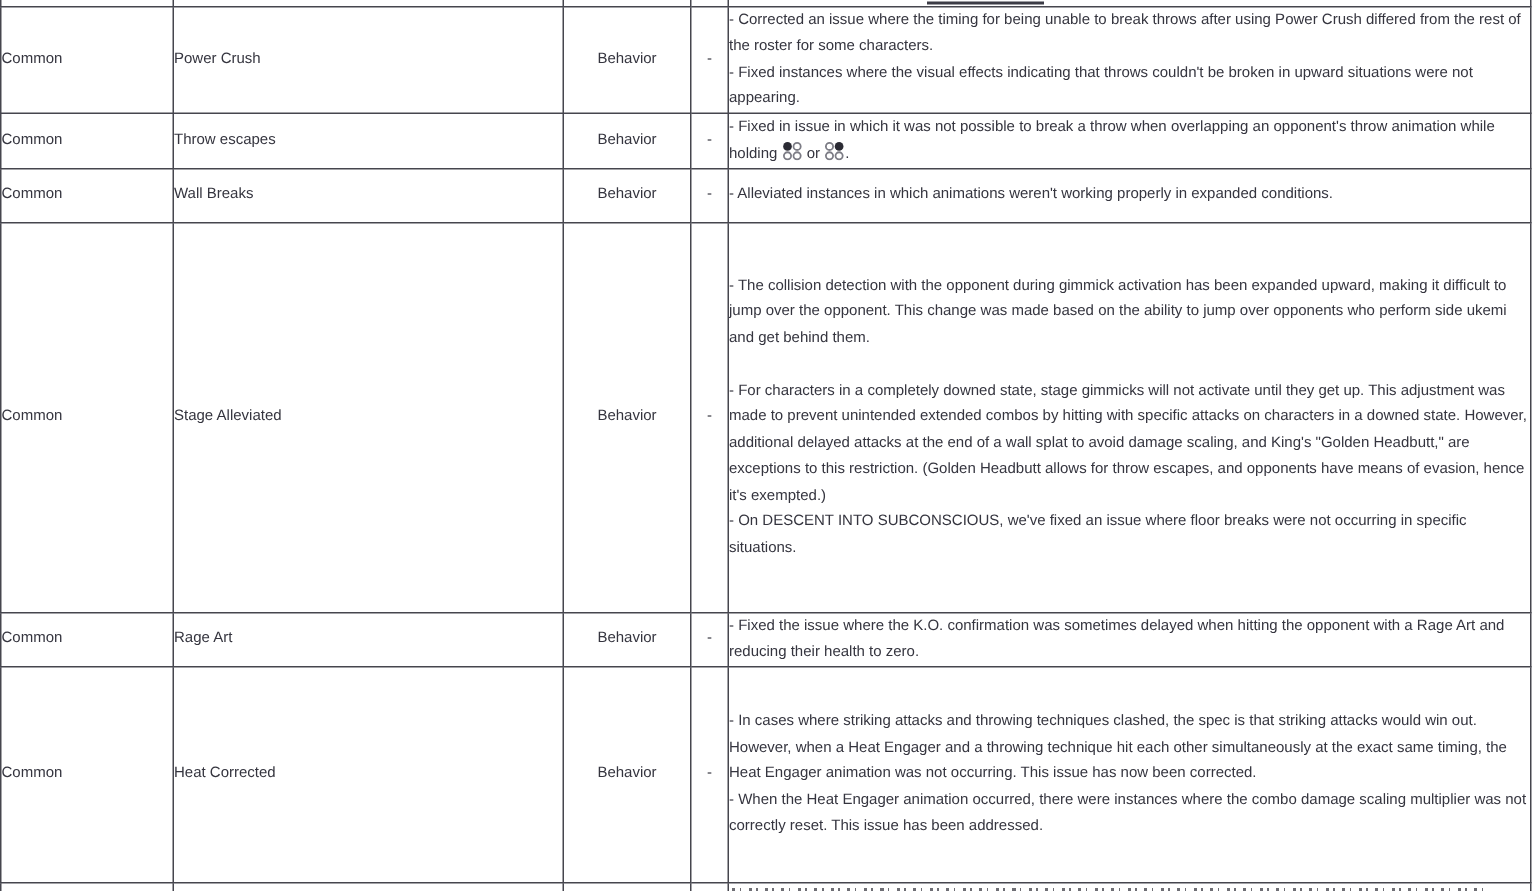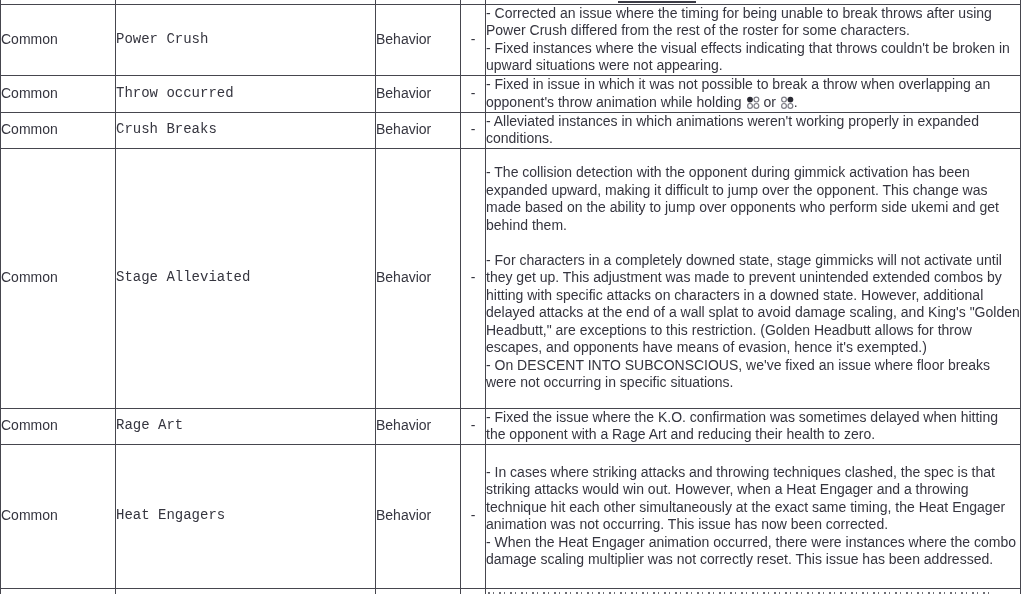--- a/index.html
+++ b/index.html
@@ -11,30 +11,30 @@
   }
   table.patch-table {
     border-collapse: collapse;
     table-layout: fixed;
     width: 1020px;
     margin: 0;
   }
   table.patch-table td {
     border: 1.5px solid #46464e;
     color: #35353f;
-    font-size: 14px;
+    font-size: 10px;
     line-height: 17.5px;
     vertical-align: middle;
     padding: 0;
     overflow: hidden;
   }
   
   td.c-char  { padding-left: 7px; }
-  td.c-name  { padding-left: 6px; font-family: Liberation Mono, monospace; }
-  td.c-cat   { }
+  td.c-name  { padding-left: 6px; }
+  td.c-cat   { text-align: center; }
   td.c-dash  { text-align: center; }
   td.c-desc  { padding: 1px 5px; }
   .note-para { margin: 0; }
   .note-para:empty { height: 17.5px; }
 
   
   tr.r-strip   { height: 4px;  }
   tr.r-strip td{ border-top: none; padding: 0; }
   tr.r-pc      { height: 70px; }
   tr.r-te      { height: 37px; }
@@ -92,21 +92,21 @@
       <td class="c-cat">Behavior</td>
       <td class="c-dash">-</td>
       <td class="c-desc">
         <div class="note-para">- Corrected an issue where the timing for being unable to break throws after using Power Crush differed from the rest of the roster for some characters.</div>
         <div class="note-para">- Fixed instances where the visual effects indicating that throws couldn't be broken in upward situations were not appearing.</div>
       </td>
     </tr>
 
     <tr class="r-te">
       <td class="c-char">Common</td>
-      <td class="c-name">Throw occurred</td>
+      <td class="c-name">Throw escapes</td>
       <td class="c-cat">Behavior</td>
       <td class="c-dash">-</td>
       <td class="c-desc">
         <div class="note-para">
           <span>- Fixed in issue in which it was not possible to break a throw when overlapping an opponent's throw animation while holding </span><span class="btn-icon"><svg width="14" height="13" viewBox="0 0 14 13">
                   <circle cx="4" cy="3.6" r="2.9" fill="#2b2b34"></circle>
                   <circle cx="10.4" cy="3.6" r="2.4" fill="none" stroke="#7c7c85" stroke-width="1.2"></circle>
                   <circle cx="4" cy="9.9" r="2.4" fill="none" stroke="#7c7c85" stroke-width="1.2"></circle>
                   <circle cx="10.4" cy="9.9" r="2.4" fill="none" stroke="#7c7c85" stroke-width="1.2"></circle>
                 </svg></span><span> or </span><span class="btn-icon"><svg width="14" height="13" viewBox="0 0 14 13">
@@ -114,21 +114,21 @@
                   <circle cx="10.4" cy="3.6" r="2.9" fill="#2b2b34"></circle>
                   <circle cx="4" cy="9.9" r="2.4" fill="none" stroke="#7c7c85" stroke-width="1.2"></circle>
                   <circle cx="10.4" cy="9.9" r="2.4" fill="none" stroke="#7c7c85" stroke-width="1.2"></circle>
                 </svg></span><span>.</span>
         </div>
       </td>
     </tr>
 
     <tr class="r-wb">
       <td class="c-char">Common</td>
-      <td class="c-name">Crush Breaks</td>
+      <td class="c-name">Wall Breaks</td>
       <td class="c-cat">Behavior</td>
       <td class="c-dash">-</td>
       <td class="c-desc">
         <div class="note-para">- Alleviated instances in which animations weren't working properly in expanded conditions.</div>
       </td>
     </tr>
 
     <tr class="r-sb">
       <td class="c-char">Common</td>
       <td class="c-name">Stage Alleviated</td>
@@ -147,21 +147,21 @@
       <td class="c-name">Rage Art</td>
       <td class="c-cat">Behavior</td>
       <td class="c-dash">-</td>
       <td class="c-desc">
         <div class="note-para">- Fixed the issue where the K.O. confirmation was sometimes delayed when hitting the opponent with a Rage Art and reducing their health to zero.</div>
       </td>
     </tr>
 
     <tr class="r-he">
       <td class="c-char">Common</td>
-      <td class="c-name">Heat Engagers</td>
+      <td class="c-name">Heat Corrected</td>
       <td class="c-cat">Behavior</td>
       <td class="c-dash">-</td>
       <td class="c-desc">
         <div class="note-para">- In cases where striking attacks and throwing techniques clashed, the spec is that striking attacks would win out. However, when a Heat Engager and a throwing technique hit each other simultaneously at the exact same timing, the Heat Engager animation was not occurring. This issue has now been corrected.</div>
         <div class="note-para">- When the Heat Engager animation occurred, there were instances where the combo damage scaling multiplier was not correctly reset. This issue has been addressed.</div>
       </td>
     </tr>
 
     <tr class="r-clip">
       <td class="c-char"></td>

